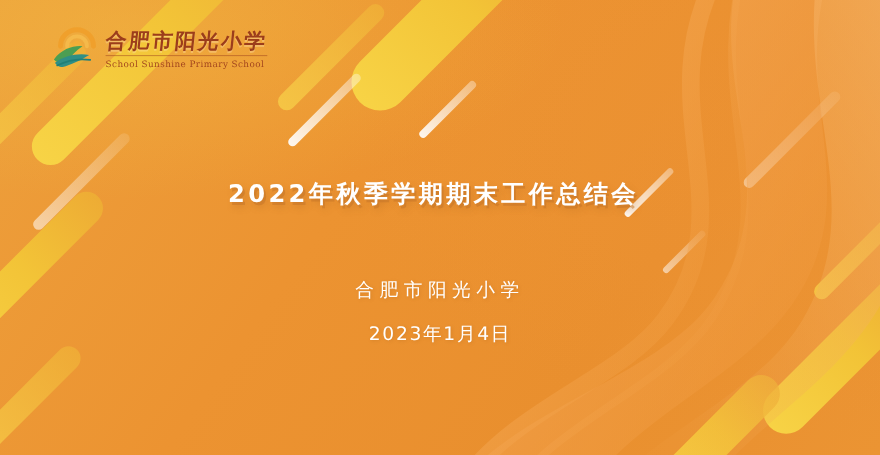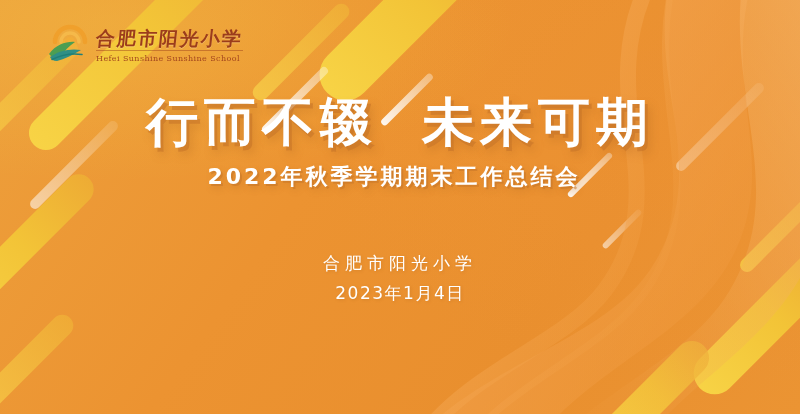--- a/index.html
+++ b/index.html
@@ -161,21 +161,21 @@
   .footer-school {
     color: #ffffff;
     font-family: "DejaVu Sans", "Liberation Sans", sans-serif;
     font-size: 17px;
     font-weight: 400;
     letter-spacing: 5px;
     white-space: nowrap;
     text-shadow: 1px 1px 3px rgba(170,95,30,0.30);
   }
   .footer-date {
-    margin-top: 7px;
+    margin-top: 17px;
     color: #ffffff;
     font-family: "DejaVu Sans", "Liberation Sans", sans-serif;
     font-size: 17px;
     font-weight: 400;
     letter-spacing: 1.5px;
     white-space: nowrap;
     text-shadow: 1px 1px 3px rgba(170,95,30,0.30);
   }
 </style>
 </head>
@@ -230,27 +230,24 @@
       <path d="M13 18 A15 15 0 0 1 43 18" fill="none" stroke="#f0a02c" stroke-width="4.5" stroke-linecap="round"></path>
       <path d="M19 18 A9 9 0 0 1 37 18" fill="none" stroke="#f5b94a" stroke-width="3.5" stroke-linecap="round"></path>
       <path d="M24.5 18 A3.5 3.5 0 0 1 31.5 18" fill="none" stroke="#f3ad38" stroke-width="3" stroke-linecap="round"></path>
       <path d="M7 30 C 14 20, 26 17, 33 18 C 27 22, 22 27, 19 33 C 14 34, 9 33, 7 30 Z" fill="#4c9e52"></path>
       <path d="M8 33 C 16 27, 28 24, 39 26 C 31 31, 22 35, 15 37 C 11 37, 9 35, 8 33 Z" fill="#2f8f86"></path>
       <path d="M10 35.5 C 19 31, 30 29, 40 30.5" fill="none" stroke="#1f7f78" stroke-width="1.6" stroke-linecap="round"></path>
     </svg>
     <div class="logo-words">
       <div class="logo-cn">合肥市阳光小学</div>
       <div class="logo-rule"></div>
-      <div class="logo-en">Hefei Sunshine Sunshine School</div>
+      <div class="logo-en">School Sunshine Primary School</div>
     </div>
   </div>
 
-  <div class="headline">
-    <span>行而不辍</span><span class="gap"></span><span>未来可期</span>
-  </div>
 
   <div class="subhead">2022年秋季学期期末工作总结会</div>
 
   <div class="footer-block">
     <div class="footer-school">合肥市阳光小学</div>
     <div class="footer-date">2023年1月4日</div>
   </div>
 
 </div>
 

